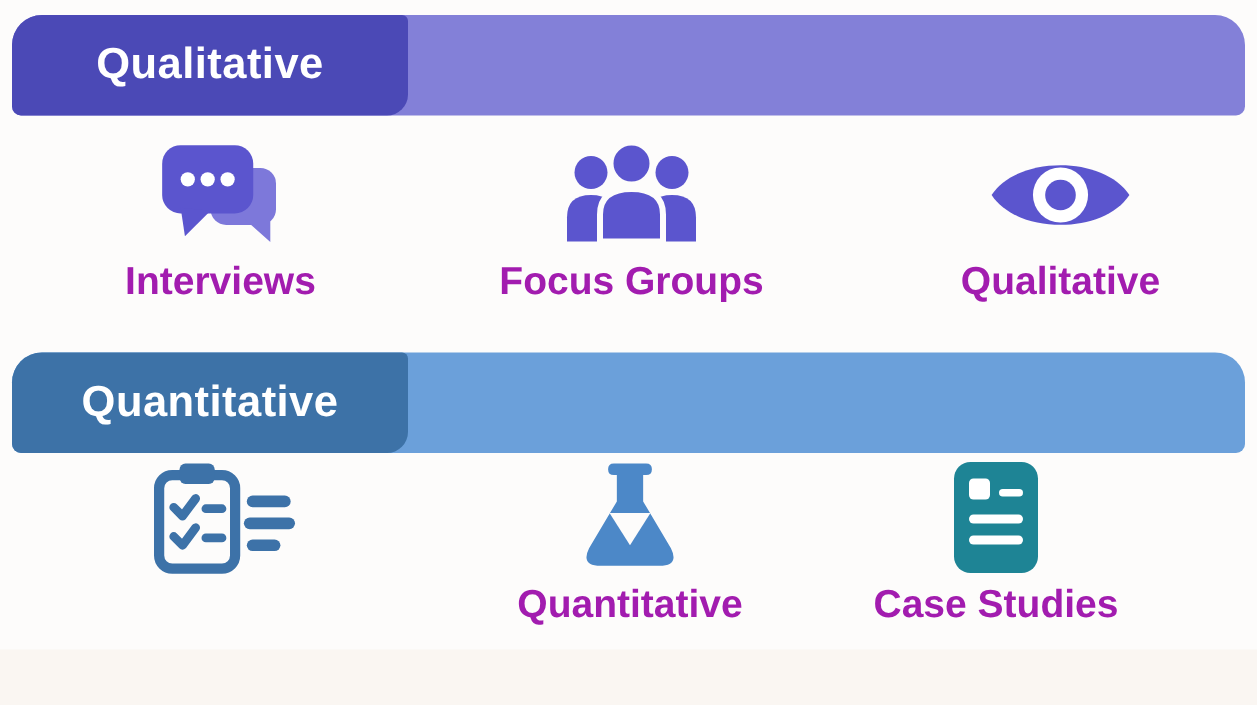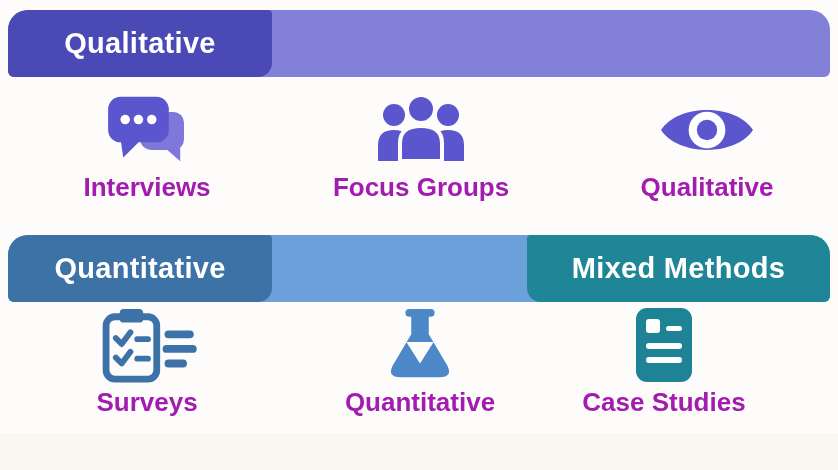--- a/index.html
+++ b/index.html
@@ -75,42 +75,38 @@
         </svg>
       </div>
       <div class="method-label">Qualitative</div>
     </div>
   </div>
 
   <div class="bar bar-quant">
     <div class="tab tab-quantitative">
       <span>Quantitative</span>
     </div>
-    <div class="tab tab-mixed">
-      <span>Mixed Methods</span>
-    </div>
   </div>
 
   <div class="row2">
 
     <div class="method" style="left:27px;">
       <div class="icon-box">
         <svg width="100" height="76" viewBox="0 0 100 78">
           <rect x="8" y="10" width="52" height="64" rx="9" fill="none" stroke="#3D72A8" stroke-width="7"></rect>
           <rect x="22" y="2" width="24" height="14" rx="4" fill="#3D72A8"></rect>
           <polyline points="18,32 24,38 33,26" fill="none" stroke="#3D72A8" stroke-width="6" stroke-linecap="round" stroke-linejoin="round"></polyline>
           <line x1="40" y1="33" x2="51" y2="33" stroke="#3D72A8" stroke-width="6" stroke-linecap="round"></line>
           <polyline points="18,52 24,58 33,46" fill="none" stroke="#3D72A8" stroke-width="6" stroke-linecap="round" stroke-linejoin="round"></polyline>
           <line x1="40" y1="53" x2="51" y2="53" stroke="#3D72A8" stroke-width="6" stroke-linecap="round"></line>
           <line x1="72" y1="28" x2="94" y2="28" stroke="#3D72A8" stroke-width="8" stroke-linecap="round"></line>
           <line x1="70" y1="43" x2="97" y2="43" stroke="#3D72A8" stroke-width="8" stroke-linecap="round"></line>
           <line x1="72" y1="58" x2="87" y2="58" stroke="#3D72A8" stroke-width="8" stroke-linecap="round"></line>
         </svg>
       </div>
-      <div class="method-label">Surveys</div>
     </div>
 
     <div class="method" style="left:300px;">
       <div class="icon-box">
         <svg width="80" height="76" viewBox="0 0 80 78">
           <path d="M29 2 H51 Q55 2 55 6 Q55 10 51 10 L49 10 L49 28 L68 60 Q74 72 60 72 H20 Q6 72 12 60 L31 28 L31 10 L29 10 Q25 10 25 6 Q25 2 29 2 Z" fill="#4C88C8"></path>
           <polygon points="26,36 54,36 40,58" fill="#fdfcfb"></polygon>
         </svg>
       </div>
       <div class="method-label">Quantitative</div>

